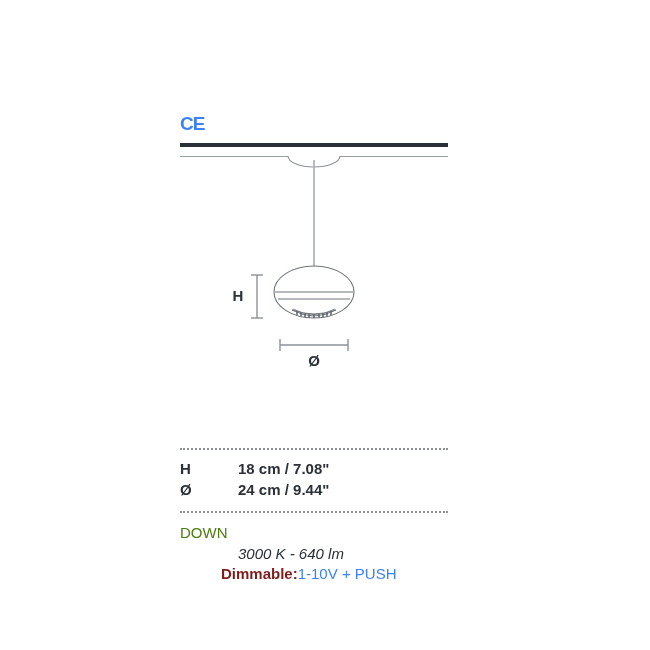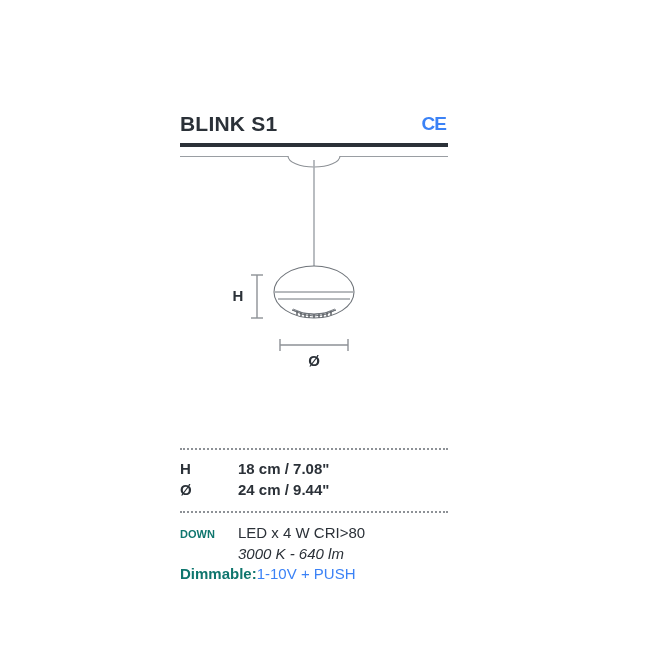--- a/index.html
+++ b/index.html
@@ -126,23 +126,23 @@
     left: 0;
     top: 524px;
     width: 268px;
   }
   .spec-row {
     display: flex;
     align-items: baseline;
     height: 20px;
   }
   .spec-key {
-    font-size: 11px;
-    font-weight: bold;
-    color: #0f766e;
+    font-size: 15px;
+    font-weight: normal;
+    color: #4d7c0f;
     flex: 0 0 58px;
     white-space: nowrap;
   }
   .spec-val {
     font-size: 15px;
     color: #2b3138;
     white-space: nowrap;
   }
   .spec-val-indent {
     padding-left: 58px;
@@ -154,33 +154,33 @@
     font-style: italic;
   }
   .spec-dimmable {
     height: 20px;
     line-height: 20px;
     font-size: 15px;
     white-space: nowrap;
   }
   .spec-dimmable .lbl {
     font-weight: bold;
-    color: #0f766e;
+    color: #7f1d1d;
+    margin-left: 41px;
   }
   .spec-dimmable .vv {
     color: #3b82f6;
   }
 </style>
 </head>
 <body>
 
 <div class="sheet">
 
   <div class="header">
-    <div class="title">BLINK S1</div>
     <div class="ce-mark">CE</div>
   </div>
 
   <div class="rule-thick"></div>
   <div class="ceiling-line"></div>
 
   <div class="drawing">
     <svg width="268" height="240" viewBox="0 0 268 240">
 
       <path d="M 108 16 A 26 11 0 0 0 160 16" fill="#ffffff" stroke="#8d9196" stroke-width="1.1"></path>
@@ -232,21 +232,20 @@
     </div>
     <div class="dim-row">
       <div class="dim-key">Ø</div>
       <div class="dim-val">24 cm / 9.44"</div>
     </div>
   </div>
 
   <div class="spec-block">
     <div class="spec-row">
       <div class="spec-key">DOWN</div>
-      <div class="spec-val">LED x 4 W CRI&gt;80</div>
     </div>
     <div class="spec-val-indent">3000 K - 640 lm</div>
     <div class="spec-dimmable">
       <span class="lbl">Dimmable:</span><span class="vv">1-10V + PUSH</span>
     </div>
   </div>
 
 </div>
 
 </body></html>

